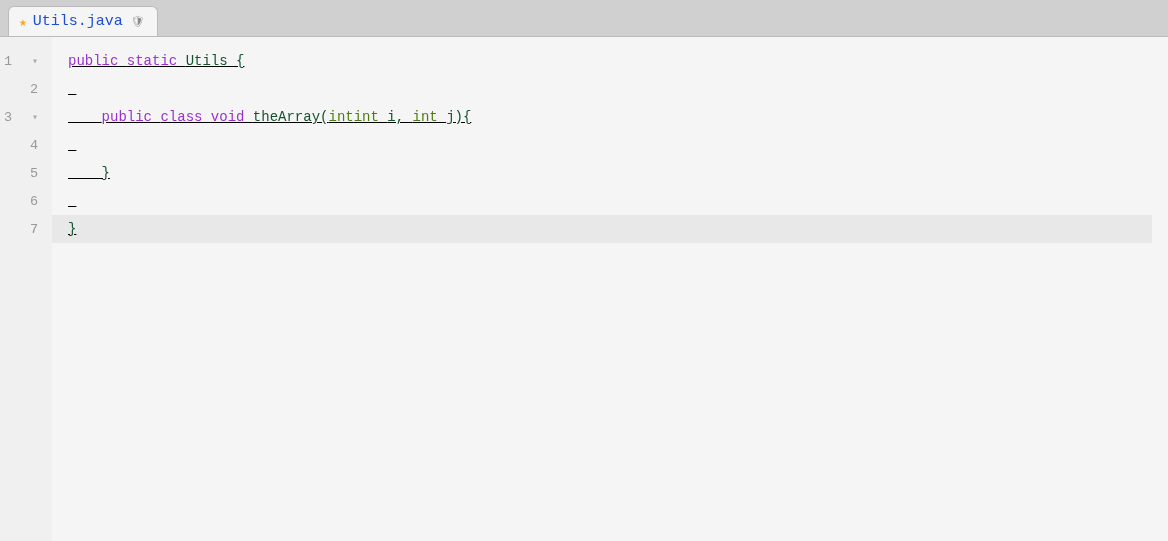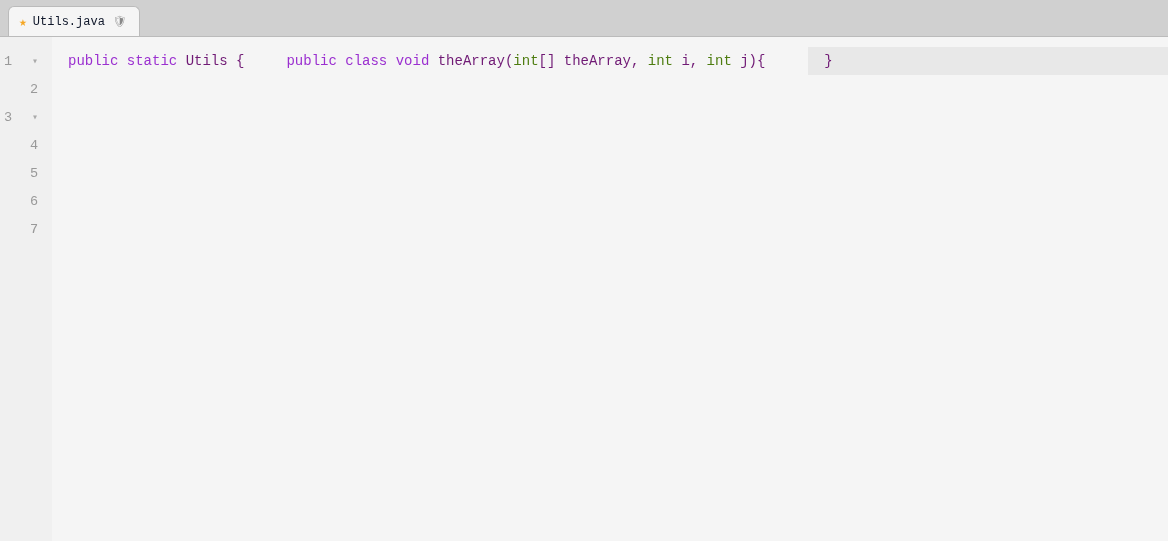--- a/index.html
+++ b/index.html
@@ -46,22 +46,22 @@
       cursor: pointer;
       height: 30px;
     }
 
     .tab-star {
       color: #f5a623;
       font-size: 13px;
     }
 
     .tab-name {
-      font-size: 12px;
-      color: #0f172a;
+      font-size: 15px;
+      color: #1d4ed8;
     }
 
     .tab-modified {
       font-size: 11px;
       color: #888;
       margin-left: 2px;
     }
 
     .editor-body {
       flex: 1;
@@ -103,22 +103,23 @@
     .fold-arrow {
       color: #aaa;
       font-size: 10px;
       margin-left: 2px;
     }
 
     .code-area {
       flex: 1;
       padding: 10px 0 10px 16px;
       display: flex;
-      flex-direction: row;
+      flex-direction: column;
       overflow: hidden;
+      text-decoration: underline;
     }
 
     .code-line {
       height: 28px;
       display: flex;
       align-items: center;
       font-size: 14px;
       white-space: pre;
       line-height: 28px;
     }
@@ -134,21 +135,21 @@
     .kw {
       color: #9b30d0;
       font-weight: normal;
     }
 
     .kw-type {
       color: #4d7c0f;
     }
 
     .plain {
-      color: #701a75;
+      color: #14532d;
     }
   </style>
 </head>
 <body>
 
 <div class="editor-container">
   <div class="tab-bar">
     <div class="tab">
       <span class="tab-star">★</span>
       <span class="tab-name">Utils.java</span>
@@ -185,21 +186,21 @@
 
     <div class="code-area">
 
       <div class="code-line">
         <span class="kw">public </span><span class="kw">static </span><span class="plain">Utils {</span>
       </div>
 
       <div class="code-line">&nbsp;</div>
 
       <div class="code-line">
-        <span class="plain">    </span><span class="kw">public </span><span class="kw">class </span><span class="kw">void </span><span class="plain">theArray(</span><span class="kw-type">int</span><span class="plain">[] theArray, </span><span class="kw-type">int </span><span class="plain">i, </span><span class="kw-type">int </span><span class="plain">j){</span>
+        <span class="plain">    </span><span class="kw">public </span><span class="kw">class </span><span class="kw">void </span><span class="plain">theArray(</span><span class="kw-type">int</span><span class="kw-type">int </span><span class="plain">i, </span><span class="kw-type">int </span><span class="plain">j){</span>
       </div>
 
       <div class="code-line">&nbsp;</div>
 
       <div class="code-line">
         <span class="plain">    }</span>
       </div>
 
       <div class="code-line">&nbsp;</div>
 

